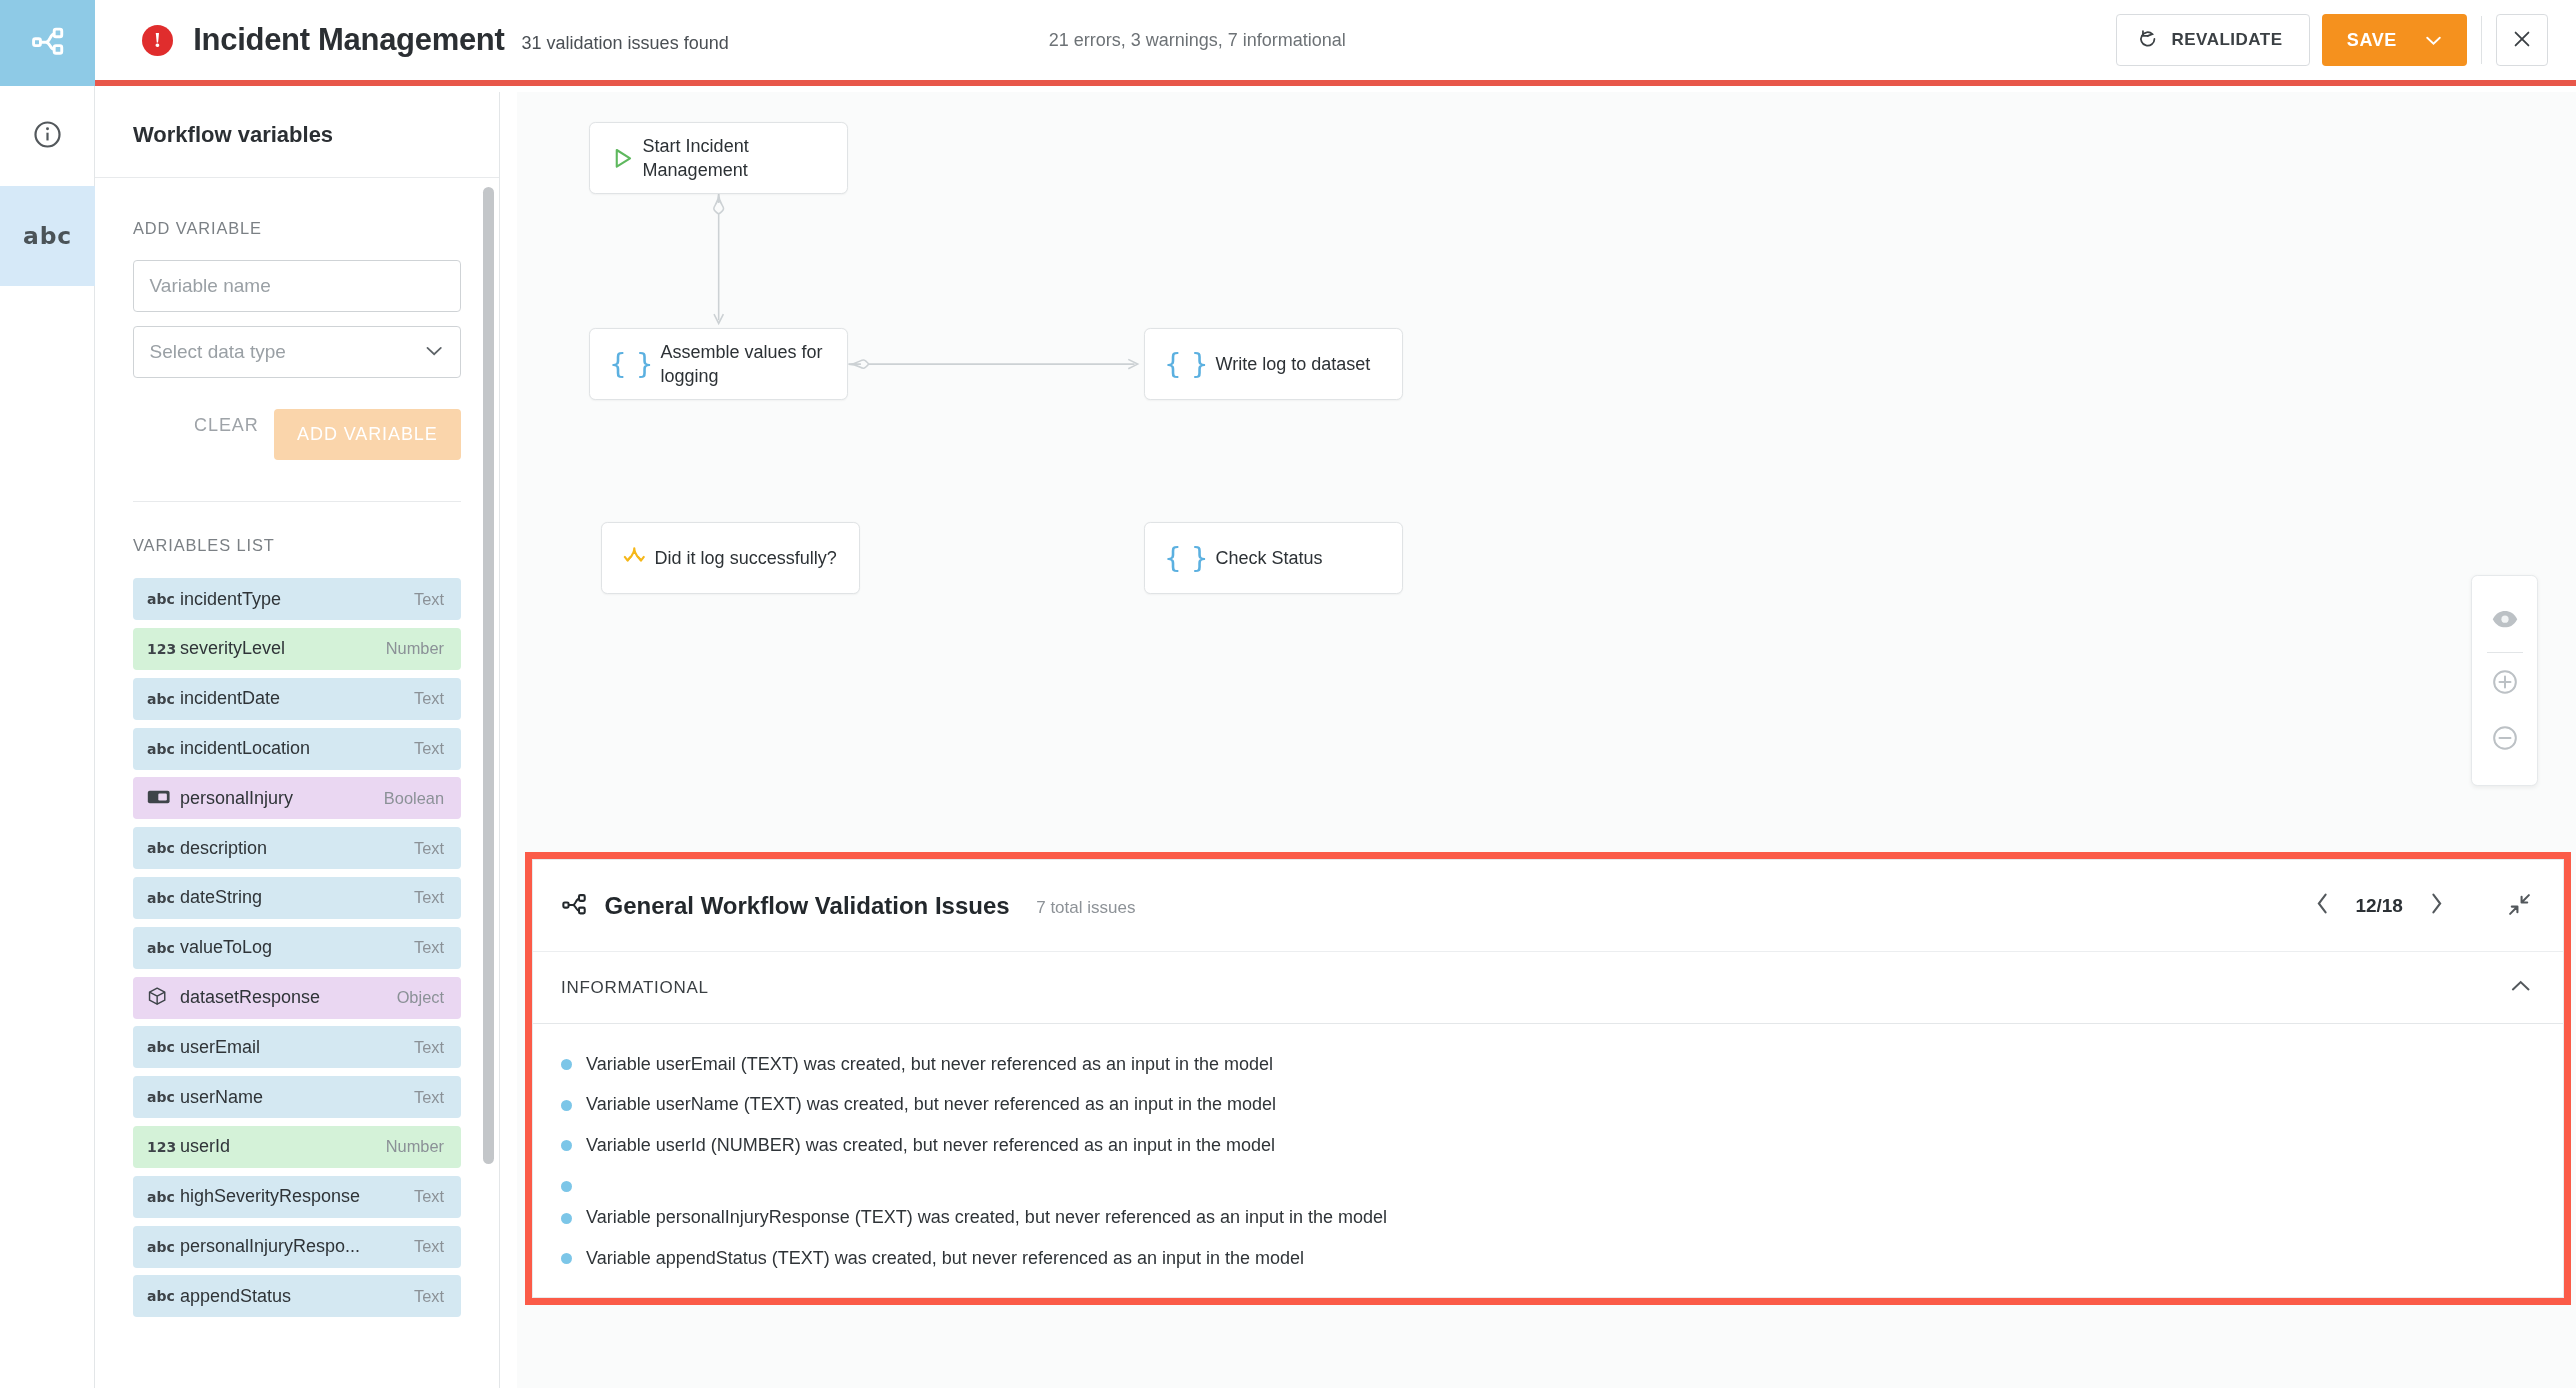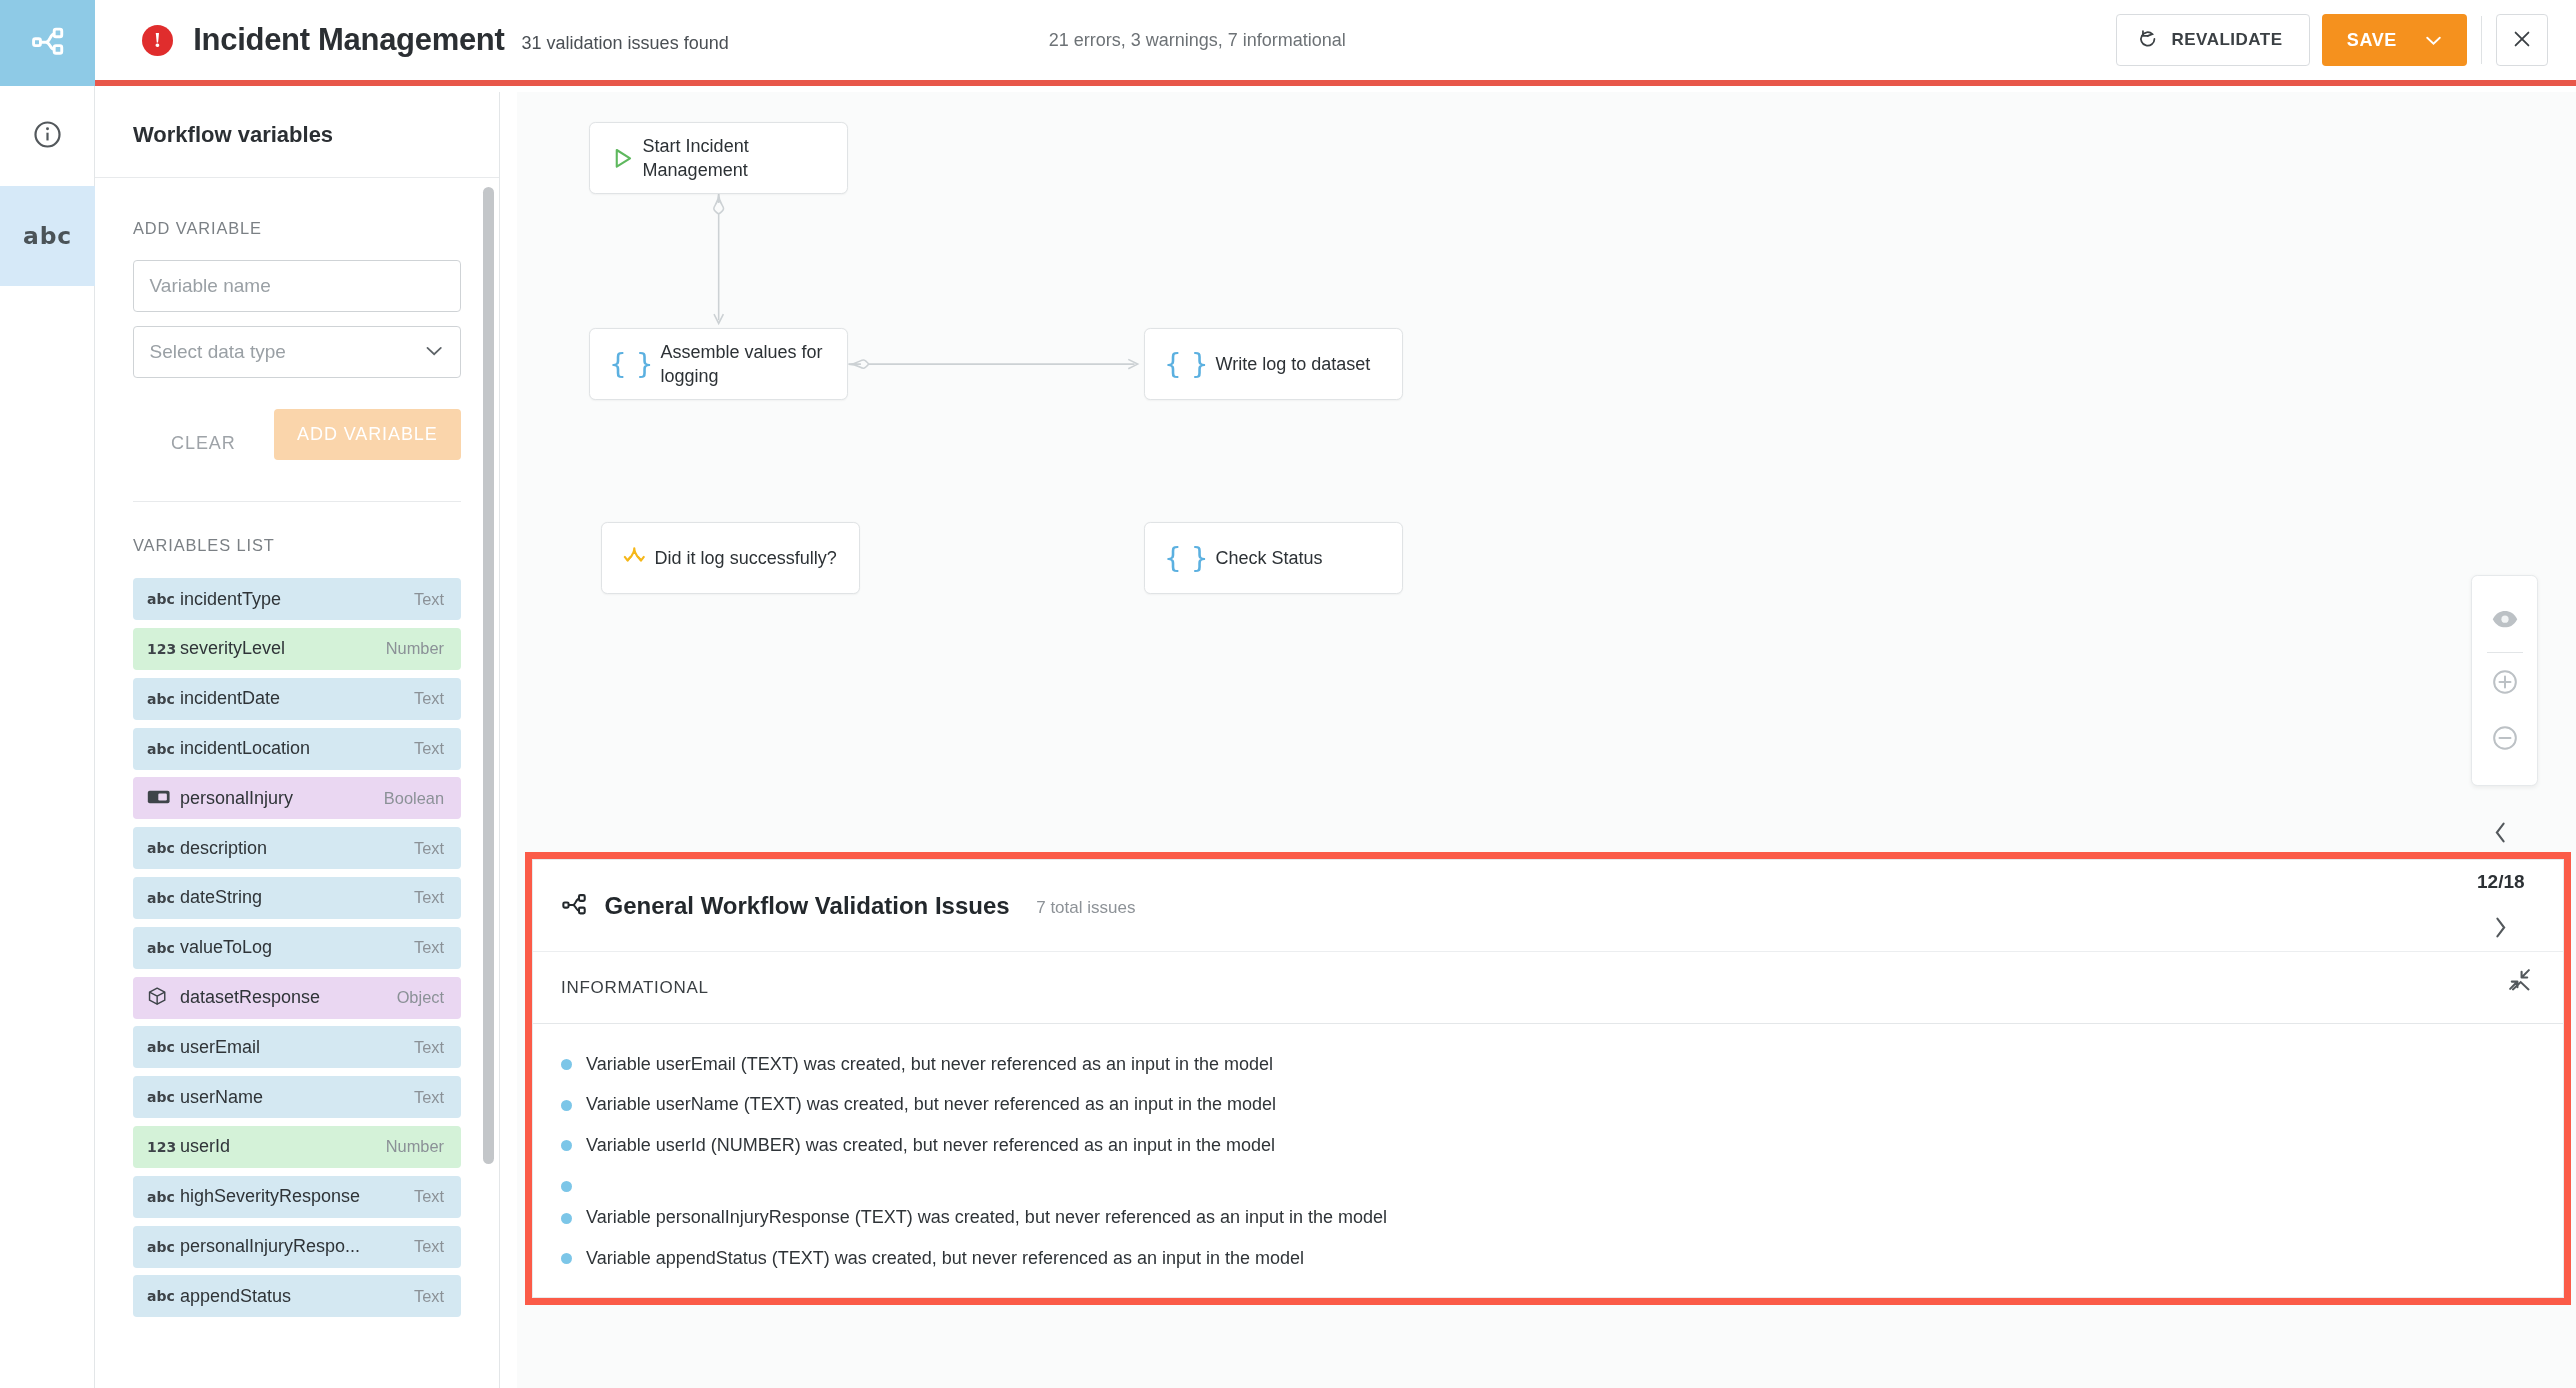--- a/index.html
+++ b/index.html
@@ -88,21 +88,21 @@
     font-size: 16.4px; color: #7b8085; letter-spacing: 0.9px; font-weight: 400;
   }
   .field {
     margin-top: 22px; height: 52px; border: 0.8px solid #cfd3d6; border-radius: 3.9px;
     display: flex; align-items: center; padding: 0 15.6px; background: #fff;
     font-size: 19px; color: #9aa0a5; cursor: text;
   }
   .field.select { margin-top: 14px; justify-content: space-between; cursor: pointer; }
   .chev { color: #5d6367; font-size: 17px; }
   .btn-row {
-    margin-top: 31px; display: flex; align-items: flex-end; justify-content: flex-end; gap: 35px;
+    margin-top: 31px; display: flex; align-items: flex-start; justify-content: flex-end; gap: 12px;
   }
   .btn-clear {
     background: none; border: none; font-size: 18px; color: #9ea3a8;
     letter-spacing: 0.9px; cursor: pointer; padding: 6.3px 3.1px;
   }
   .btn-addvar {
     background: #fad5ab; border: none; border-radius: 3.9px; color: #fff;
     font-size: 18px; letter-spacing: 0.9px; padding: 15px 23.4px; cursor: pointer;
   }
   .panel-divider { margin: 41px 0 0 0; height: 0.8px; background: #e8eaec; }
@@ -162,21 +162,21 @@
     border: 7.8px solid #fb5b48; background: #fff; z-index: 6;
   }
   .valid-inner { position: absolute; inset: 0; background: #fff; border: 0.8px solid #e8eaec; }
   .valid-head {
     height: 92px; display: flex; align-items: center; padding: 0 31px 0 28px;
     border-bottom: 0.8px solid #eceef0;
   }
   .valid-title { font-size: 24px; font-weight: 700; color: #23282c; margin-left: 17px; }
   .valid-count { font-size: 17px; color: #8d9297; margin-left: 26.6px; padding-top: 4.7px; }
   .valid-spacer { flex: 1 1 auto; }
-  .pager { display: flex; align-items: center; gap: 19px; flex-direction: column; }
+  .pager { display: flex; align-items: center; gap: 19px; }
   .pg-arrow { font-size: 23.4px; color: #53585c; cursor: pointer; line-height: 1; padding: 3.1px 4.7px; }
   .pg-num { font-size: 19px; font-weight: 700; color: #2c3135; }
   .collapse-ic { margin-left: 38px; cursor: pointer; }
 
   .sev-head {
     height: 72px; display: flex; align-items: center; padding: 0 31px 0 28px;
     border-bottom: 0.8px solid #e4e7e9; cursor: pointer;
   }
   .sev-label { font-size: 17px; color: #3a3f43; letter-spacing: 0.7px; }
   .sev-chev { margin-left: auto; color: #53585c; }

